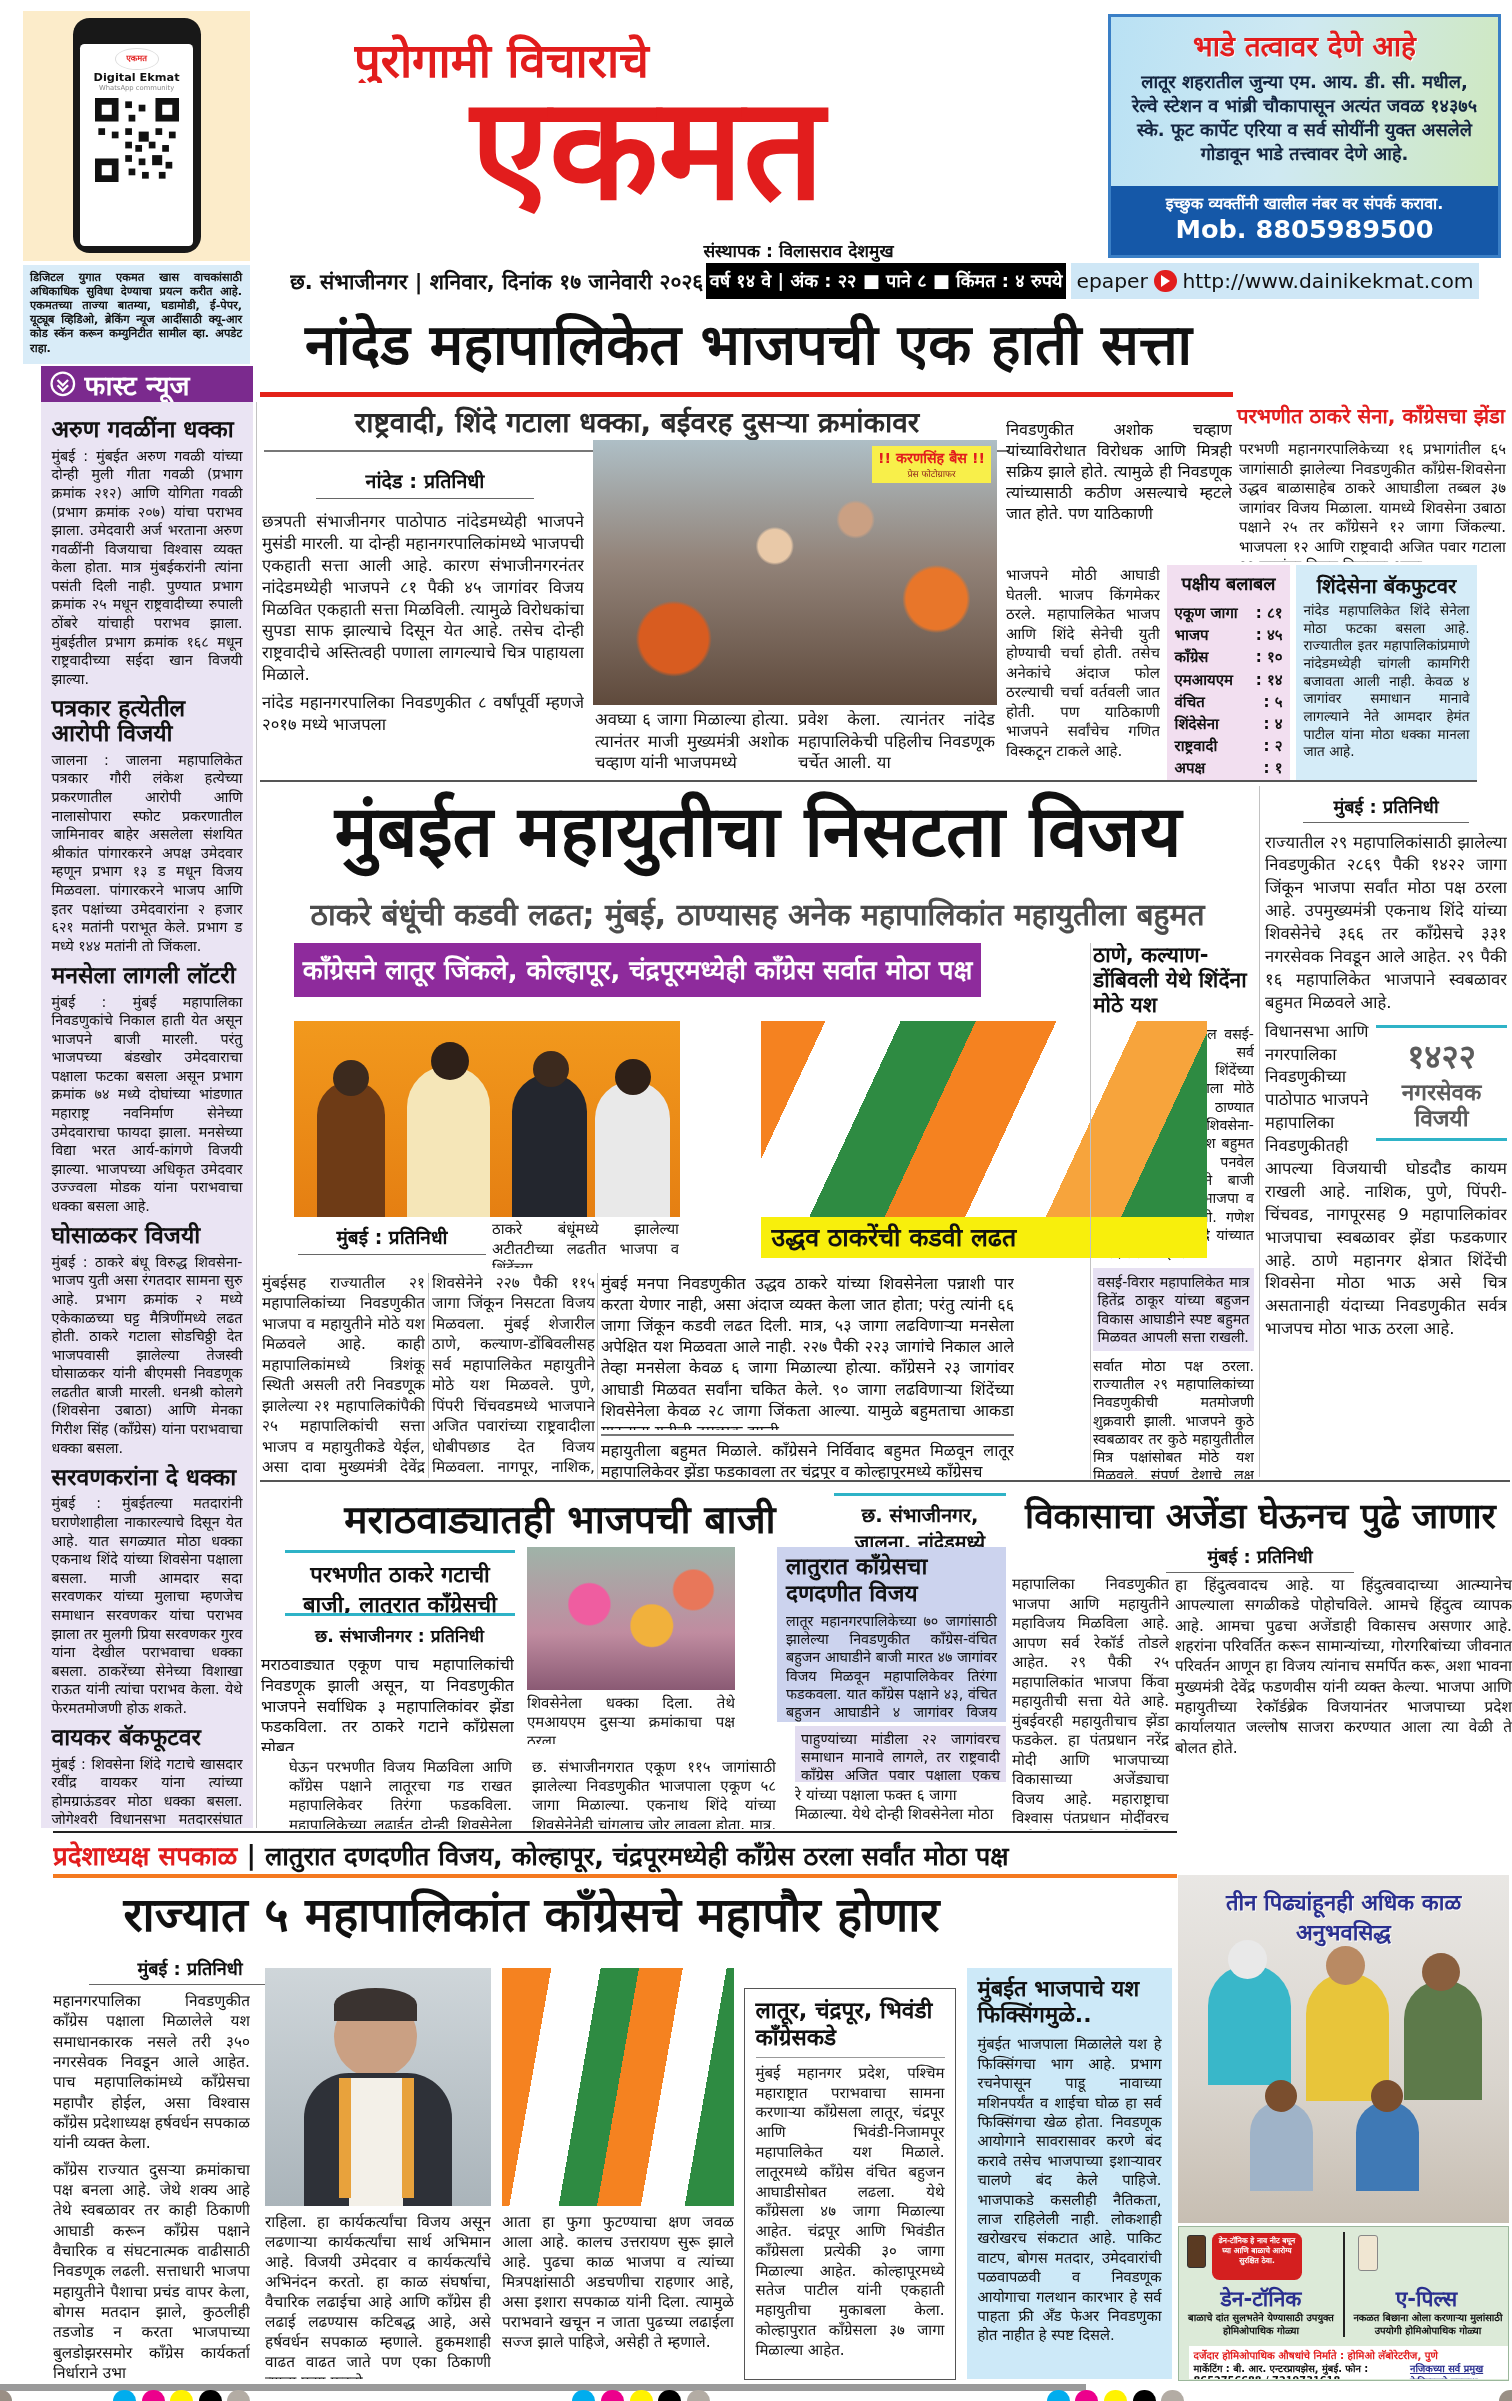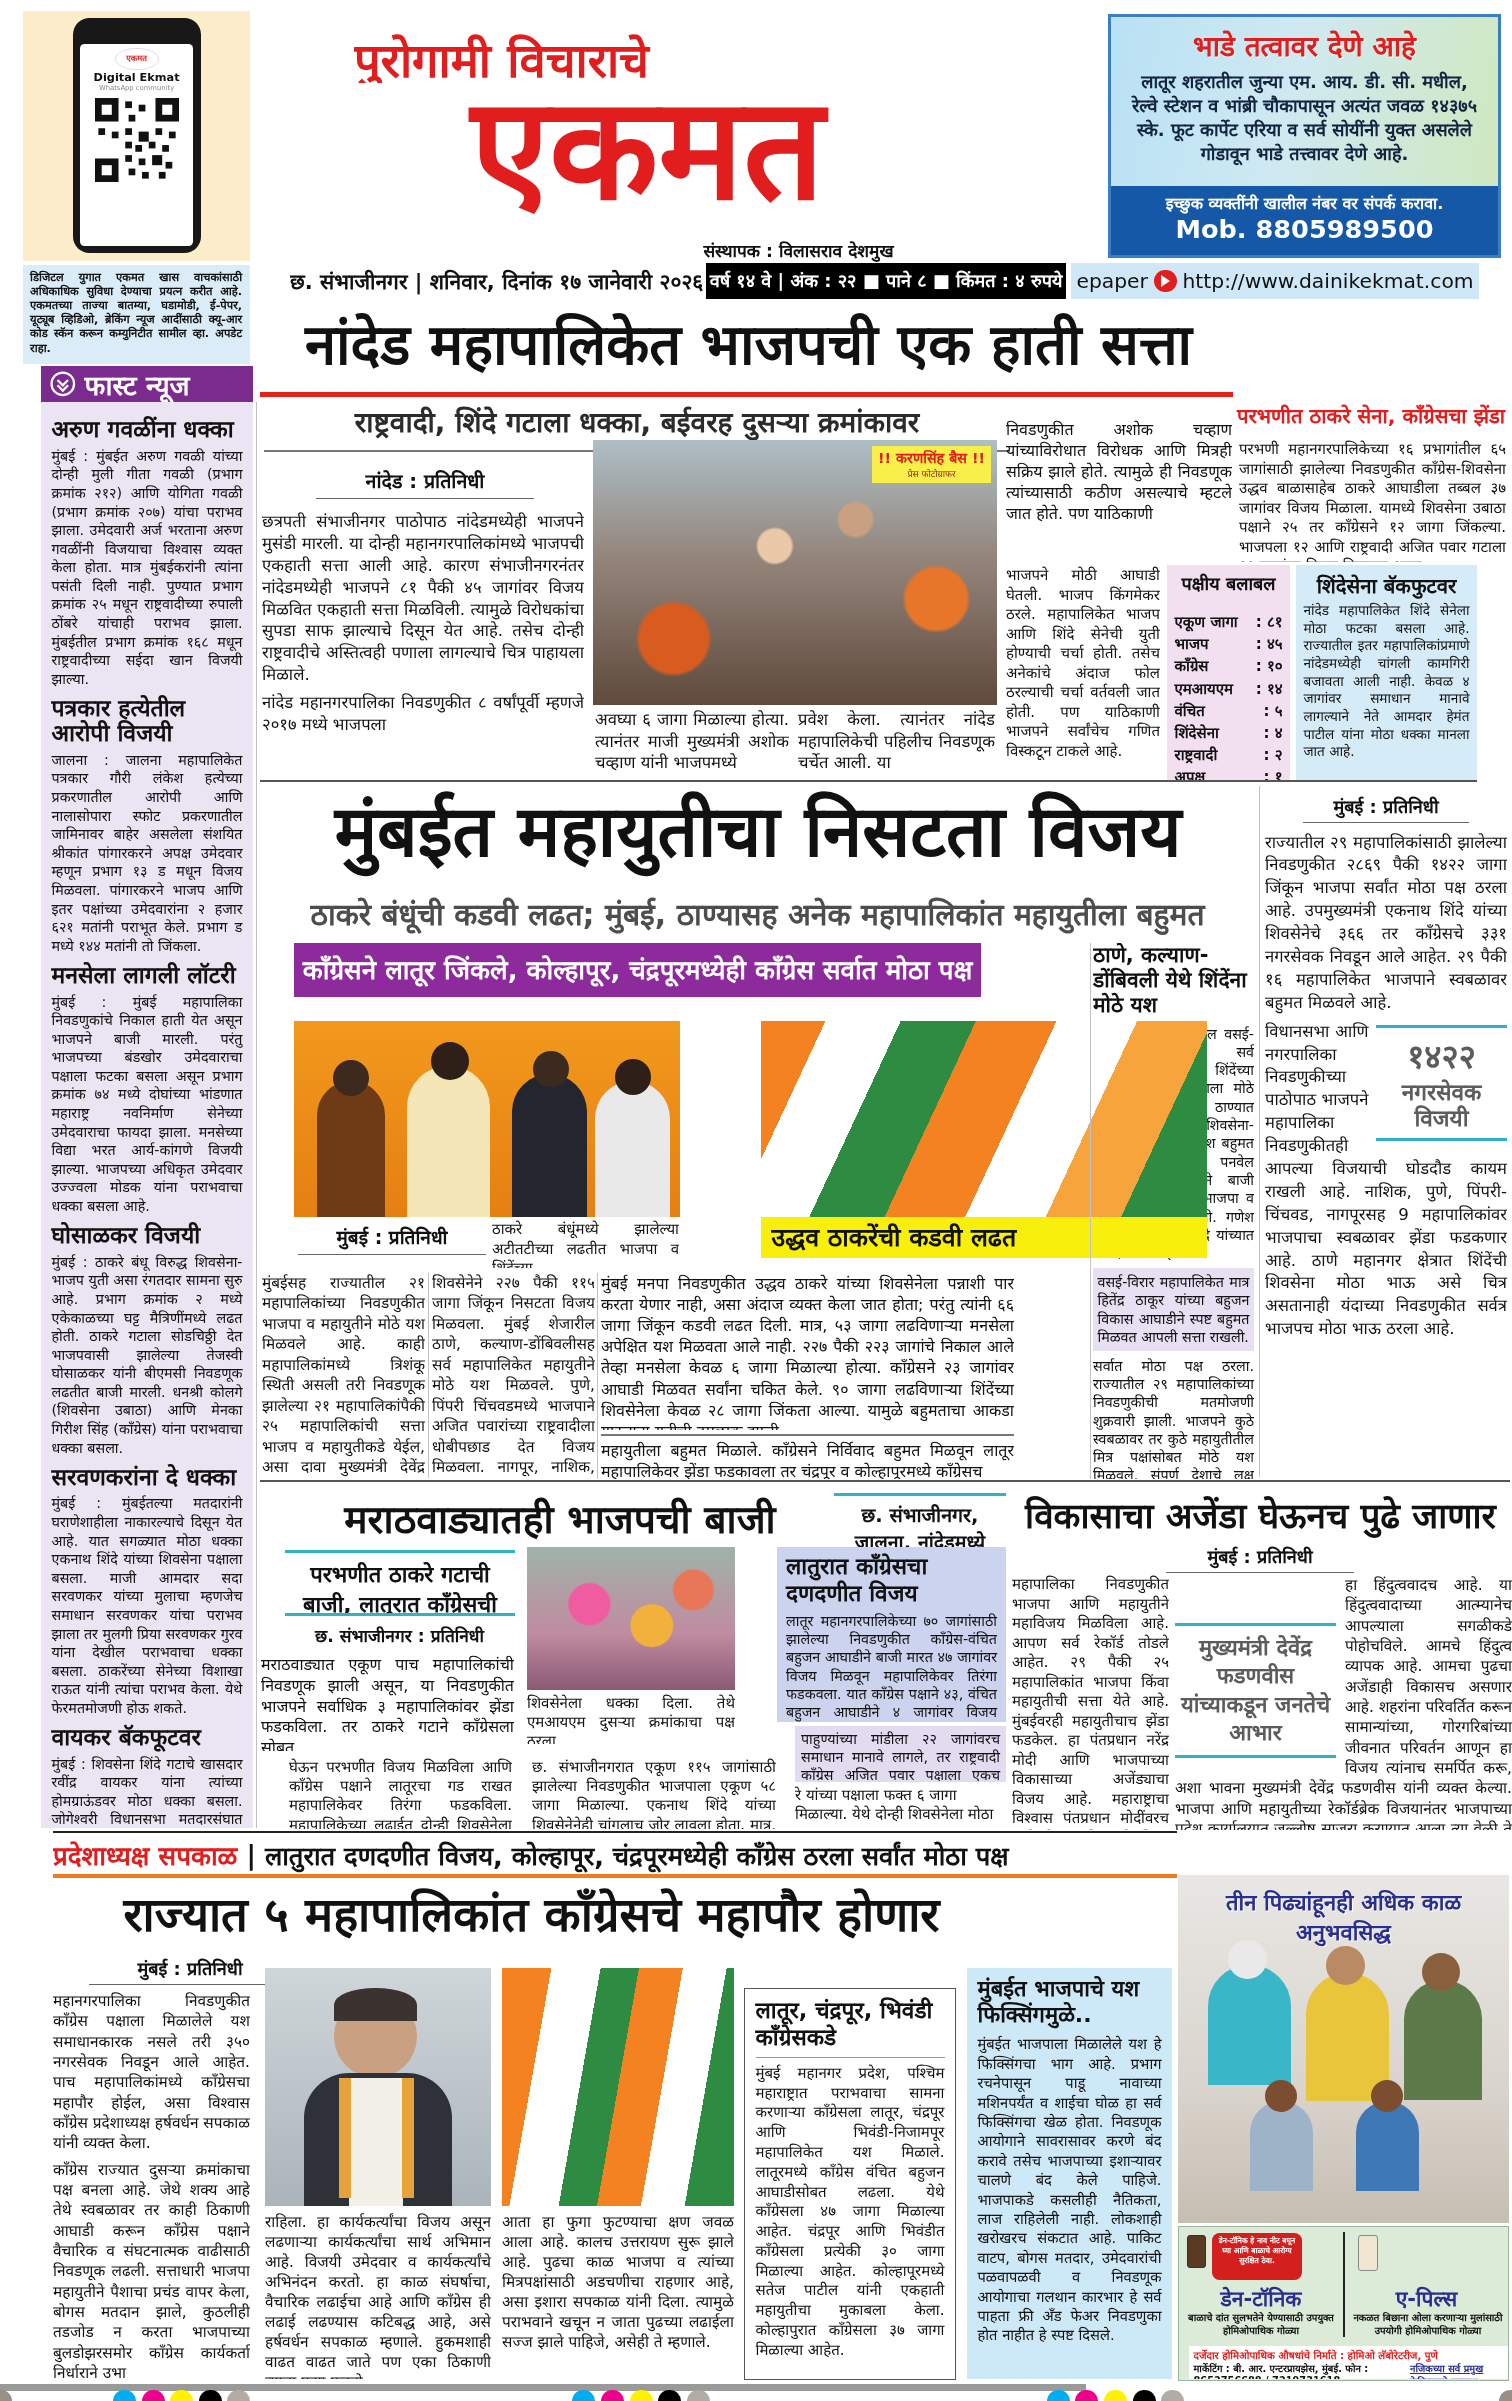--- a/index.html
+++ b/index.html
@@ -130,21 +130,21 @@
   <div class="photo-badge">
     <div class="b red" style="font-size:14.3px">!! करणसिंह बैस !!</div>
     <div style="font-size:9px;color:#8a1c1c">प्रेस फोटोग्राफर</div>
   </div>
 </div>
 
 <div class="abs j" style="left:1006px;top:419px;width:226px;height:145px;font-size:16px;line-height:1.32">निवडणुकीत अशोक चव्हाण यांच्याविरोधात विरोधक आणि मित्रही सक्रिय झाले होते. त्यामुळे ही निवडणूक त्यांच्यासाठी कठीण असल्याचे म्हटले जात होते. पण याठिकाणी</div>
 <div class="abs j" style="left:1006px;top:566px;width:154px;height:213px;font-size:15px;line-height:1.3">भाजपने मोठी आघाडी घेतली. भाजप किंगमेकर ठरले. महापालिकेत भाजप आणि शिंदे सेनेची युती होण्याची चर्चा होती. तसेच अनेकांचे अंदाज फोल ठरल्याची चर्चा वर्तवली जात होती. पण याठिकाणी भाजपने सर्वांचेच गणित विस्कटून टाकले आहे.</div>
 
 <div class="abs balabal" style="left:1167px;top:565px;width:123px;height:215px">
-  <div class="c b" style="font-size:18px;margin-bottom:16px">पक्षीय बलाबल</div>
+  <div class="c b" style="font-size:18px;margin-bottom:7px">पक्षीय बलाबल</div>
   <div class="row">
       <span>एकूण जागा</span>
       <span>: ८१</span>
     </div>
   <div class="row">
       <span>भाजप</span>
       <span>: ४५</span>
     </div>
   <div class="row">
       <span>काँग्रेस</span>
@@ -255,21 +255,20 @@
 <div class="abs j" style="left:795px;top:1726px;width:211px;height:56px;background:#e2dcf0;padding:3.8px 6px;font-size:14.3px;line-height:1.26">पाहुण्यांच्या मांडीला २२ जागांवरच समाधान मानावे लागले, तर राष्ट्रवादी काँग्रेस अजित पवार पक्षाला एकच जागा मिळाली.</div>
 <div class="abs" style="left:795px;top:1786px;width:211px;height:42px;font-size:15px;line-height:1.28">
   <span>रे यांच्या पक्षाला फक्त ६ जागा मिळाल्या. येथे दोन्ही शिवसेनेला मोठा धक्का</span>
   <span class="b">■ पान ५ वर</span>
 </div>
 
 <div class="abs c b" style="left:1012px;top:1491px;width:497px;height:47px;font-size:35px">विकासाचा अजेंडा घेऊनच पुढे जाणार</div>
 <div class="abs byline" style="left:1166px;top:1544px;width:188px;font-size:18px">मुंबई : प्रतिनिधी</div>
 <div class="abs j" style="left:1012px;top:1575px;width:157px;height:255px;font-size:15px;line-height:1.3">महापालिका निवडणुकीत भाजपा आणि महायुतीने महाविजय मिळविला आहे. आपण सर्व रेकॉर्ड तोडले आहेत. २९ पैकी २५ महापालिकांत भाजपा किंवा महायुतीची सत्ता येते आहे. मुंबईवरही महायुतीचाच झेंडा फडकेल. हा पंतप्रधान नरेंद्र मोदी आणि भाजपाच्या विकासाच्या अजेंड्याचा विजय आहे. महाराष्ट्राचा विश्वास पंतप्रधान मोदींवरच आहे हे या विजयाने सिध्द केले आहे.</div>
 <div class="abs j" style="left:1175px;top:1575px;width:337px;height:255px;font-size:15.4px;line-height:1.32">
-  <div class="quote" style="float:left;width:155px;margin:48px 9px 4.5px 0;font-size:22px;line-height:1.3">मुख्यमंत्री देवेंद्र फडणवीस यांच्याकडून जनतेचे आभार</div>
   <span>हा हिंदुत्ववादच आहे. या हिंदुत्ववादाच्या आत्म्यानेच आपल्याला सगळीकडे पोहोचविले. आमचे हिंदुत्व व्यापक आहे. आमचा पुढचा अजेंडाही विकासच असणार आहे. शहरांना परिवर्तित करून सामान्यांच्या, गोरगरिबांच्या जीवनात परिवर्तन आणून हा विजय त्यांनाच समर्पित करू, अशा भावना मुख्यमंत्री देवेंद्र फडणवीस यांनी व्यक्त केल्या. भाजपा आणि महायुतीच्या रेकॉर्डब्रेक विजयानंतर भाजपाच्या प्रदेश कार्यालयात जल्लोष साजरा करण्यात आला त्या वेळी ते बोलत होते.</span>
 </div>
 
 <div class="abs" style="left:53px;top:1831px;width:1124px;height:2.3px;background:#222"></div>
 <div class="abs" style="left:53px;top:1836px;width:1124px;height:42px;border-bottom:4.5px solid #f4791f;display:flex;align-items:center;gap:9px">
   <span class="b red" style="font-size:26px">प्रदेशाध्यक्ष सपकाळ</span>
   <span class="b" style="font-size:26px">|</span>
   <span class="b" style="font-size:25.6px">लातुरात दणदणीत विजय, कोल्हापूर, चंद्रपूरमध्येही काँग्रेस ठरला सर्वांत मोठा पक्ष</span>
 </div>
 

